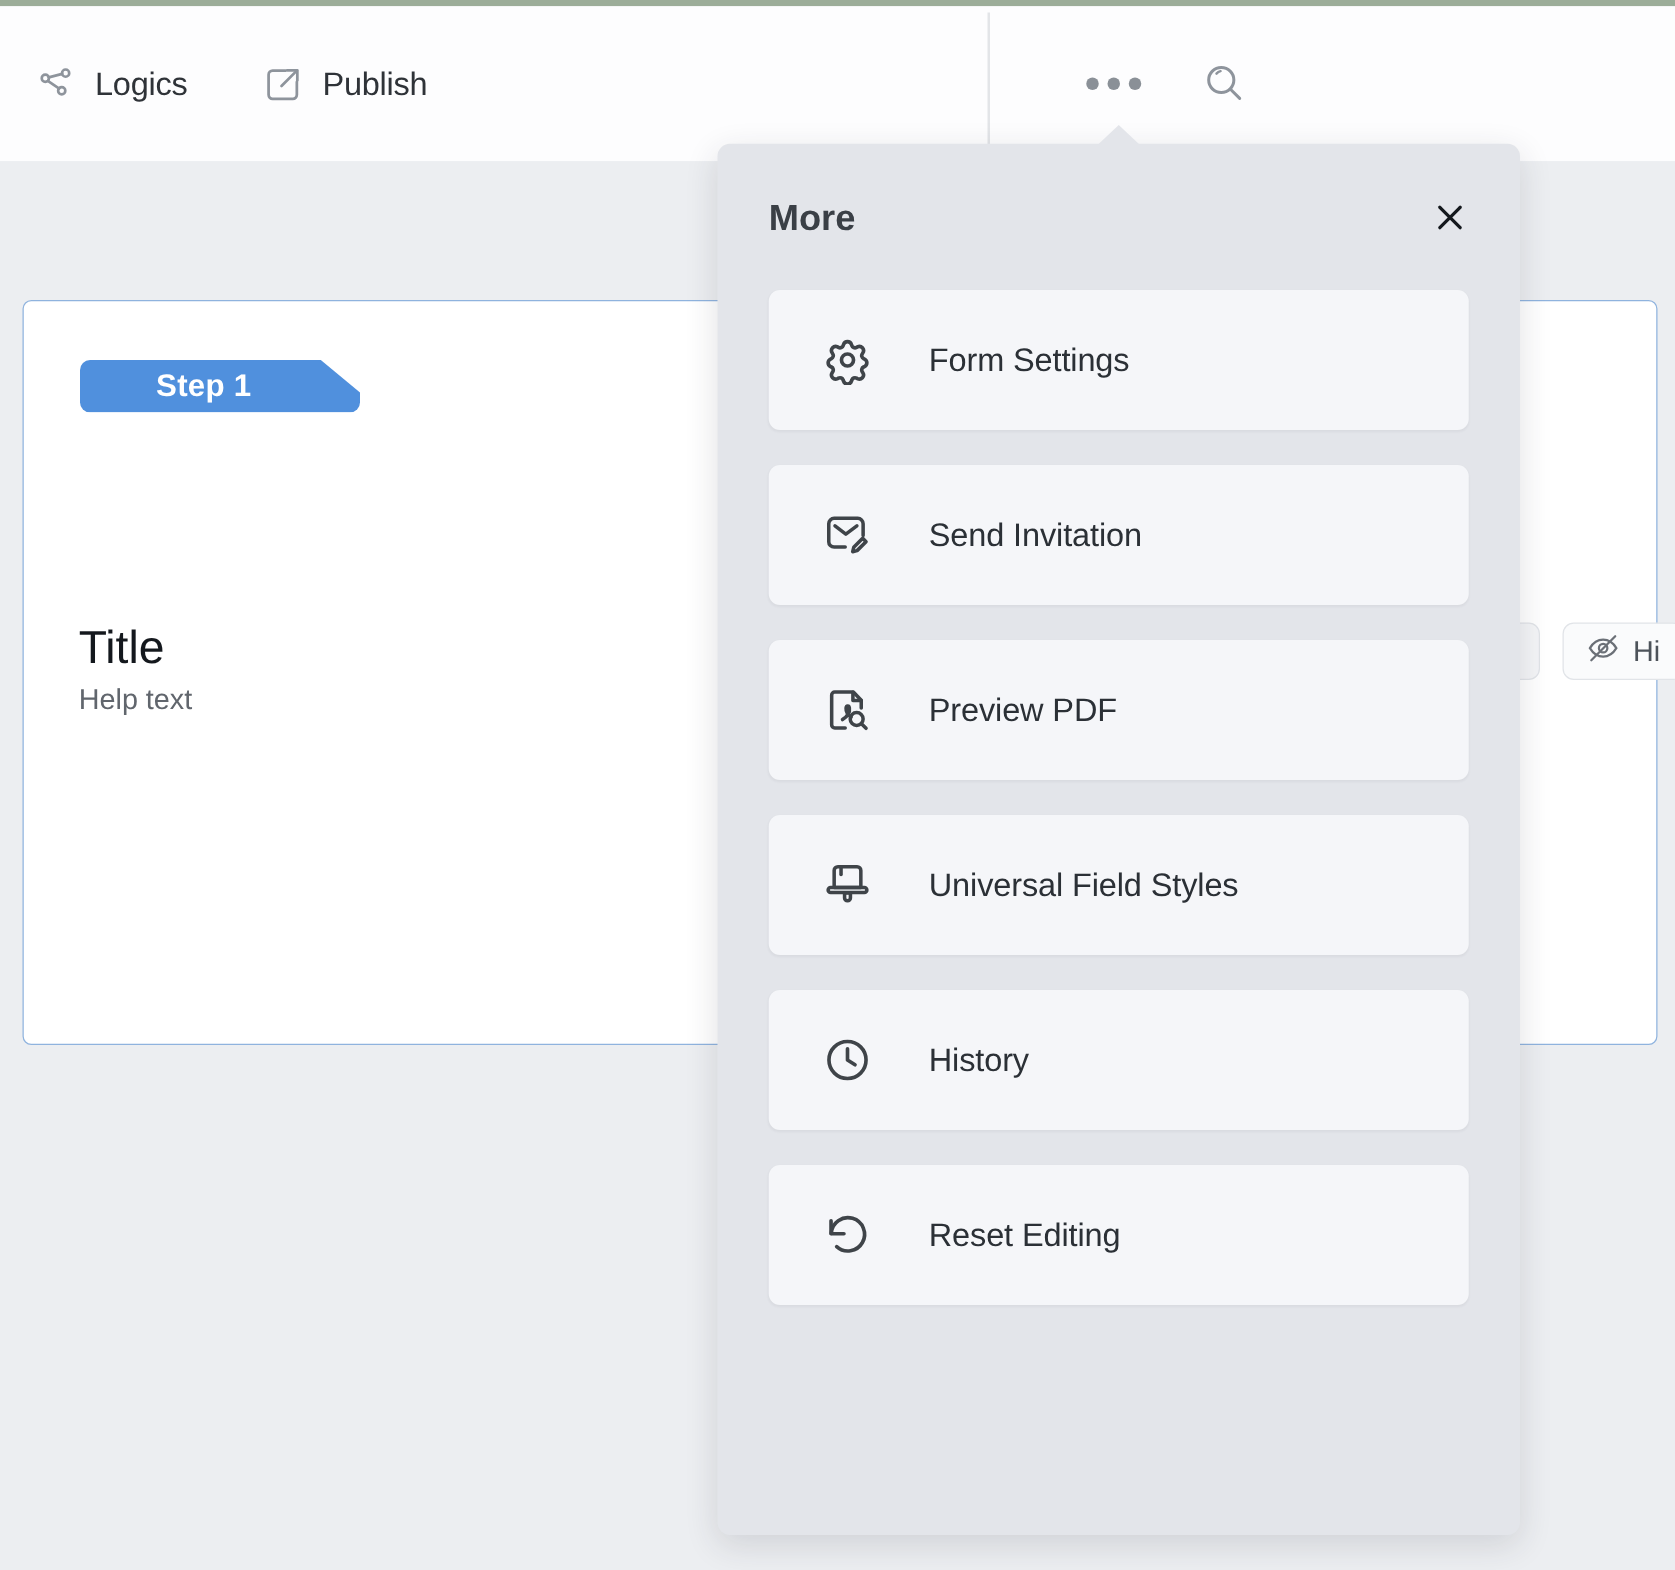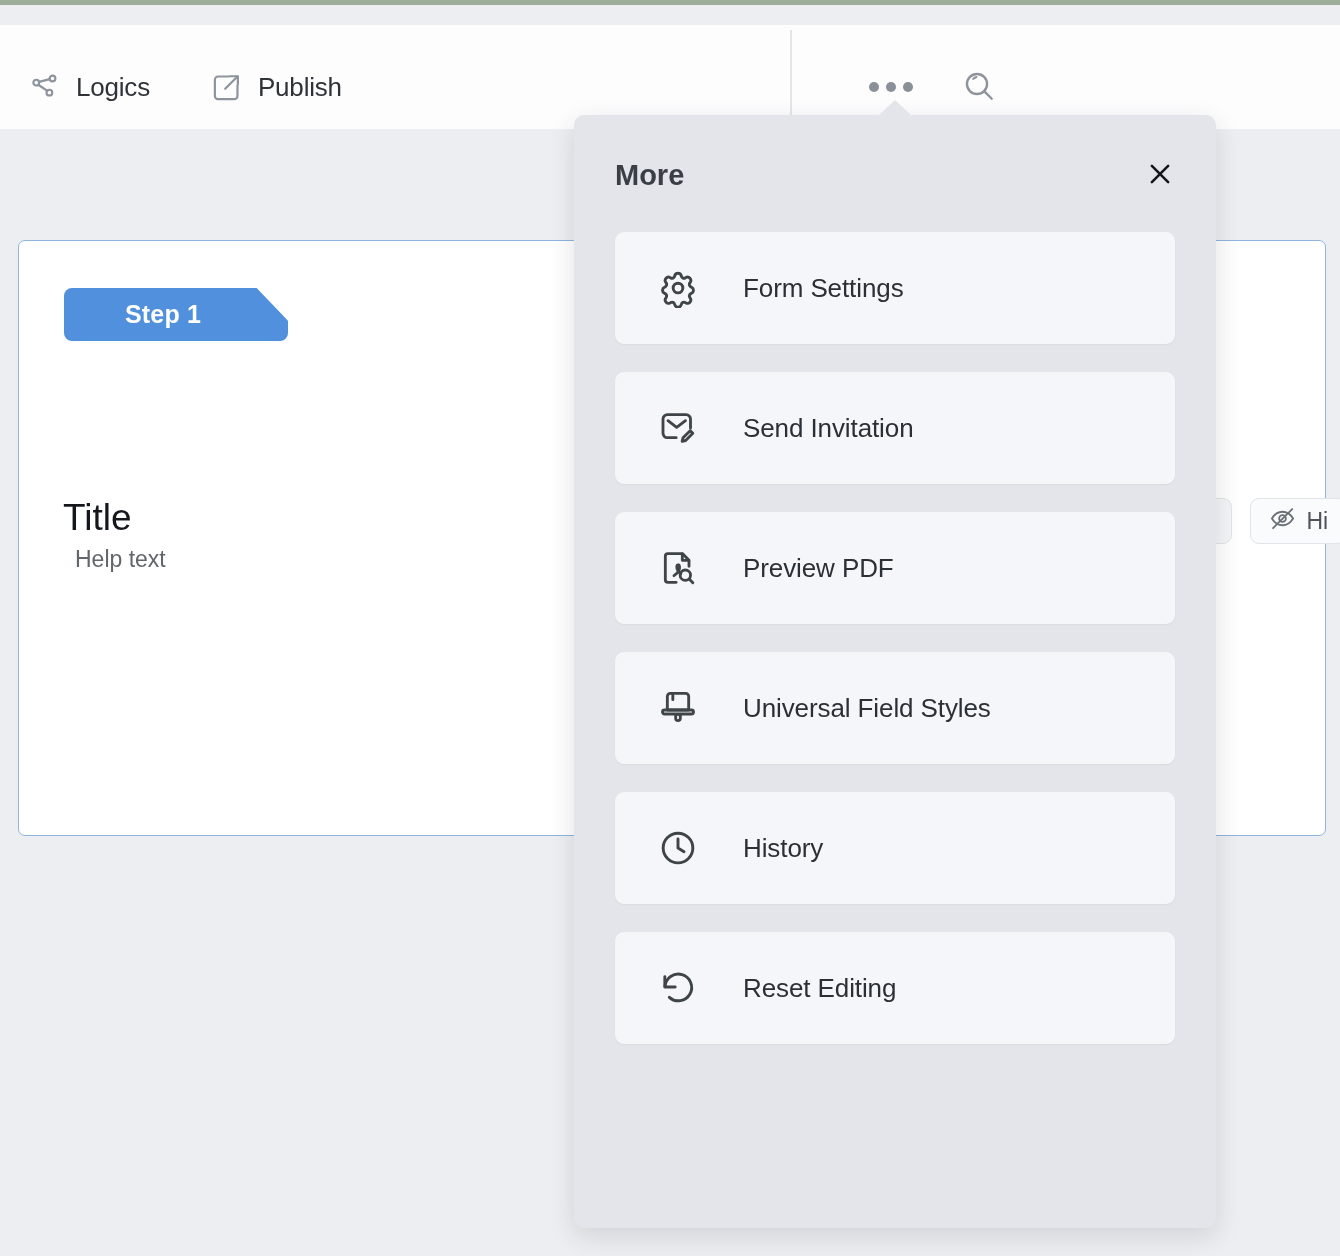--- a/index.html
+++ b/index.html
@@ -30,21 +30,20 @@
 
   
   .toolbar {
     position: absolute;
     top: 5px; left: 0;
     width: 1340px;
     height: 124px;
     background: #fdfdfe;
     display: flex;
     align-items: center;
-    margin-top: 20px;
   }
   .toolbar-left {
     position: absolute;
     left: 0; top: 0;
     width: 790px; height: 124px;
     display: flex;
     align-items: center;
     padding-left: 18px;
   }
   .toolbar-right {
@@ -123,21 +122,21 @@
     height: 596px;
     background: #ffffff;
     border: 1.5px solid #8fb3de;
     border-radius: 7px;
   }
 
   .step-badge {
     position: absolute;
     top: 47px;
     left: 45px;
-    height: 53px;
+    height: 42px;
     min-width: 224px;
     background: #5090dd;
     display: flex;
     align-items: center;
     justify-content: center;
     color: #ffffff;
     font-size: 25px;
     font-weight: bold;
     letter-spacing: 0.2px;
     border-radius: 8px 14px 8px 8px;
@@ -149,21 +148,21 @@
     position: absolute;
     top: 256px;
     left: 44px;
     font-size: 37px;
     font-weight: normal;
     color: #14181d;
   }
   .field-help {
     position: absolute;
     top: 305px;
-    left: 56px;
+    left: 44px;
     font-size: 23px;
     color: #61666d;
   }
 
   
   .pill-row {
     position: absolute;
     top: 257px;
     left: 1146px;
     display: flex;

